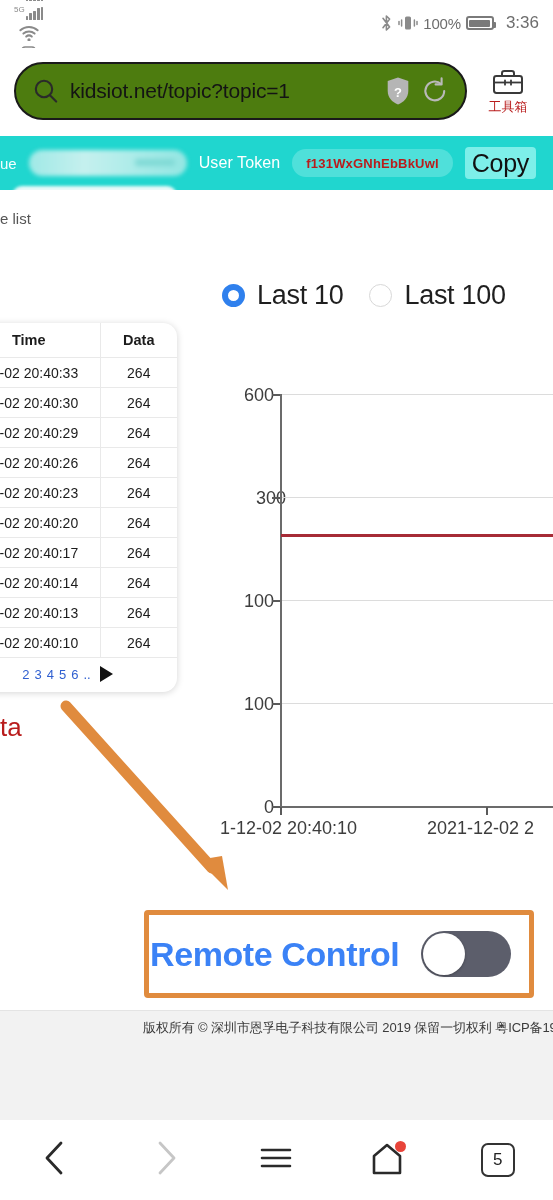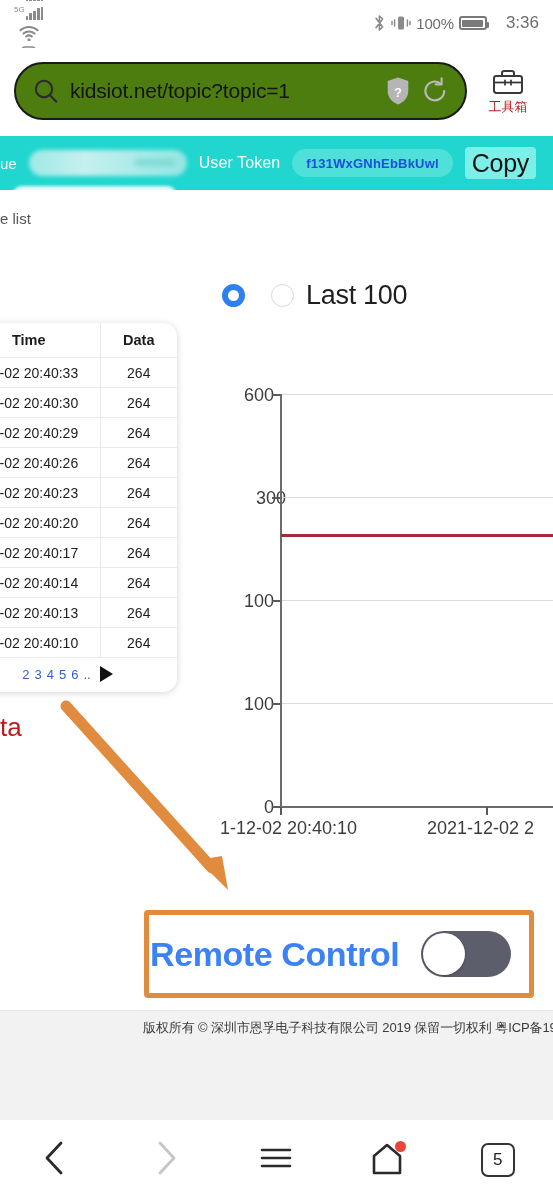--- a/index.html
+++ b/index.html
@@ -42,21 +42,21 @@
   .batt-pct { font-size: 15px; color: #6d6d6d; letter-spacing: -.2px; }
   .batt {
     width: 28px; height: 14px; border: 2px solid #7a7a7a; border-radius: 3px;
     position: relative; display: inline-block;
   }
   .batt::after {
     content:""; position:absolute; right:-4px; top:4px; width:2.5px; height:6px;
     background:#7a7a7a; border-radius:0 1px 1px 0;
   }
   .batt i { position:absolute; left:1.5px; top:1.5px; bottom:1.5px; right:1.5px; background:#7a7a7a; border-radius:1px; display:block;}
-  .clock { font-size: 17px; color: #6d6d6d; margin-left: 14px; }
+  .clock { font-size: 17px; color: #6d6d6d; margin-left: 7px; }
 
   
   .urlbar-wrap {
     position: absolute; top: 48px; left: 0; width: 553px; height: 86px;
     display: flex; align-items: center; padding: 0 14px; gap: 10px; background:#fff;
   }
   .urlbox {
     flex: 1; height: 58px; border: 2.5px solid #1a1a1a; border-radius: 30px;
     display: flex; align-items: center; padding: 0 16px; gap: 10px; background: #4d7c0f;
   }
@@ -83,21 +83,21 @@
     filter: blur(2.2px); position: relative; overflow: hidden;
   }
   .email-pill::after {
     content:""; position:absolute; right:12px; top:9px; width:40px; height:7px;
     background:#7fd9d5; filter: blur(1.4px); border-radius:3px;
   }
   .teal-label { font-size: 16px; color: #ffffff; letter-spacing: .1px; }
   .token-pill {
     height: 28px; border-radius: 14px; background: #4fe0da;
     display: flex; align-items: center; padding: 0 14px;
-    font-size: 13px; font-weight: 700; color: #1d4ed8; letter-spacing: .2px; text-align: center;
+    font-size: 13px; font-weight: 700; color: #b91c1c; letter-spacing: .2px; text-align: center;
   }
   .copy-btn {
     background: #7defe9; border-radius: 4px; padding: 1px 7px;
     font-size: 25px; color: #111; letter-spacing: -.3px; line-height: 30px;
   }
   .teal-notch {
     position: absolute; left: 12px; top: 50px; width: 165px; height: 12px;
     background: #e8faf9; border-radius: 10px 10px 0 0; filter: blur(1.5px);
   }
 
@@ -316,20 +316,21 @@
     <span class="teal-notch"></span>
   </div>
 
   <div class="page">
 
     <span class="list-cut">e list</span>
 
     <div class="radios">
       <div class="radio-item">
         <span class="radio-dot"></span>
+        <span class="radio-label">Last 10</span>
       </div>
       <div class="radio-item">
         <span class="radio-dot off"></span>
         <span class="radio-label">Last 100</span>
       </div>
     </div>
 
     <div class="tablecard">
       <table>
         <thead>

